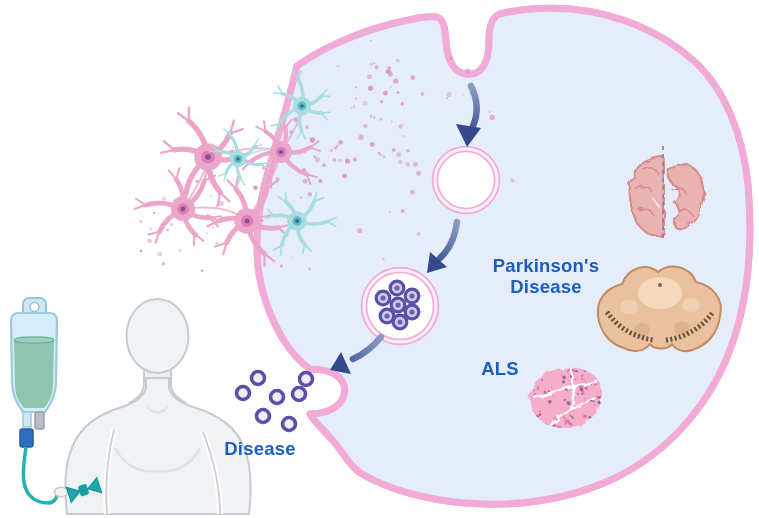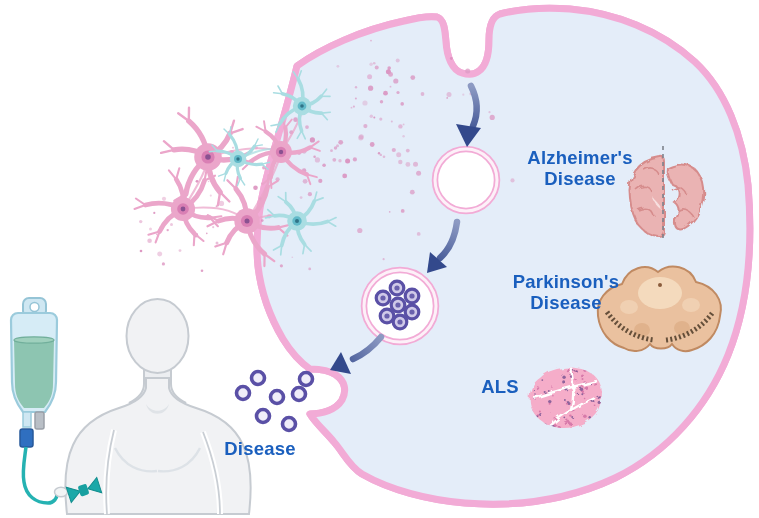--- a/index.html
+++ b/index.html
@@ -2,22 +2,22 @@
 <html><head>
 <meta charset="utf-8">
 <style>
   html,body{margin:0;padding:0;background:#fff;}
   #stage{position:relative;width:759px;height:518px;background:#fff;overflow:hidden;
          font-family:"Liberation Sans",sans-serif;}
   #art{position:absolute;left:0;top:0;width:759px;height:518px;}
   .lbl{position:absolute;color:#1a5fbe;font-weight:700;font-size:18.5px;line-height:21px;
        text-align:center;letter-spacing:0.2px;}
   #lbl-alz{left:505px;top:147px;width:150px;}
-  #lbl-park{left:491px;top:255px;width:150px;margin-top:16px;}
-  #lbl-als{left:470px;top:376px;width:60px;text-align:center;}
+  #lbl-park{left:471px;top:255px;width:150px;}
+  #lbl-als{left:470px;top:358px;width:60px;text-align:center;}
   #lbl-exo{left:195px;top:438px;width:130px;}
 </style>
 </head>
 <body>
 
 <div id="stage">
 
 <svg id="art" viewBox="0 0 759 518" xmlns="http://www.w3.org/2000/svg">
   <defs>
     <linearGradient id="ag1" gradientUnits="userSpaceOnUse" x1="471" y1="86" x2="470" y2="140">
@@ -592,18 +592,17 @@
     <ellipse cx="61" cy="492" rx="6.5" ry="4.8" fill="#f2f4f5" stroke="#c6cbd1" stroke-width="1.5"></ellipse>
     <path d="M 67,492 C 71,493 74,492 77,490" fill="none" stroke="#d8dcdf" stroke-width="2.4"></path>
   </g>
   <g transform="rotate(-18 84 490)">
     <polygon points="80,490 68,482 68,498" fill="#1ba8a8" stroke="#0f8c8c" stroke-width="1"></polygon>
     <polygon points="88,490 100,482 100,498" fill="#1ba8a8" stroke="#0f8c8c" stroke-width="1"></polygon>
     <rect x="79" y="484.5" width="9" height="11" rx="2" fill="#18a0a0"></rect>
   </g>
 </svg>
 
-<div class="lbl" id="lbl-alz">Alzheimer's Disease</div>
 <div class="lbl" id="lbl-park">Parkinson's Disease</div>
 <div class="lbl" id="lbl-als">ALS</div>
 <div class="lbl" id="lbl-exo">Disease</div>
 
 </div>
 
 </body></html>

